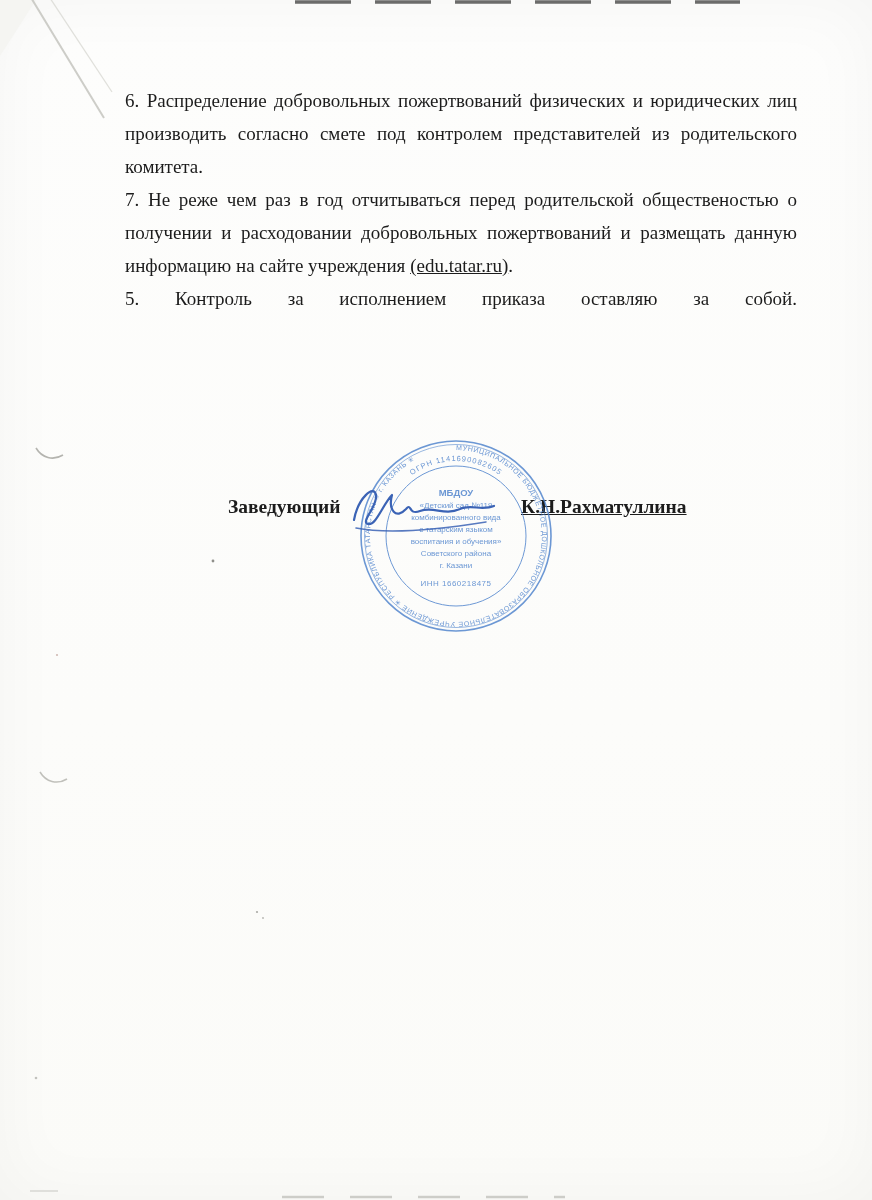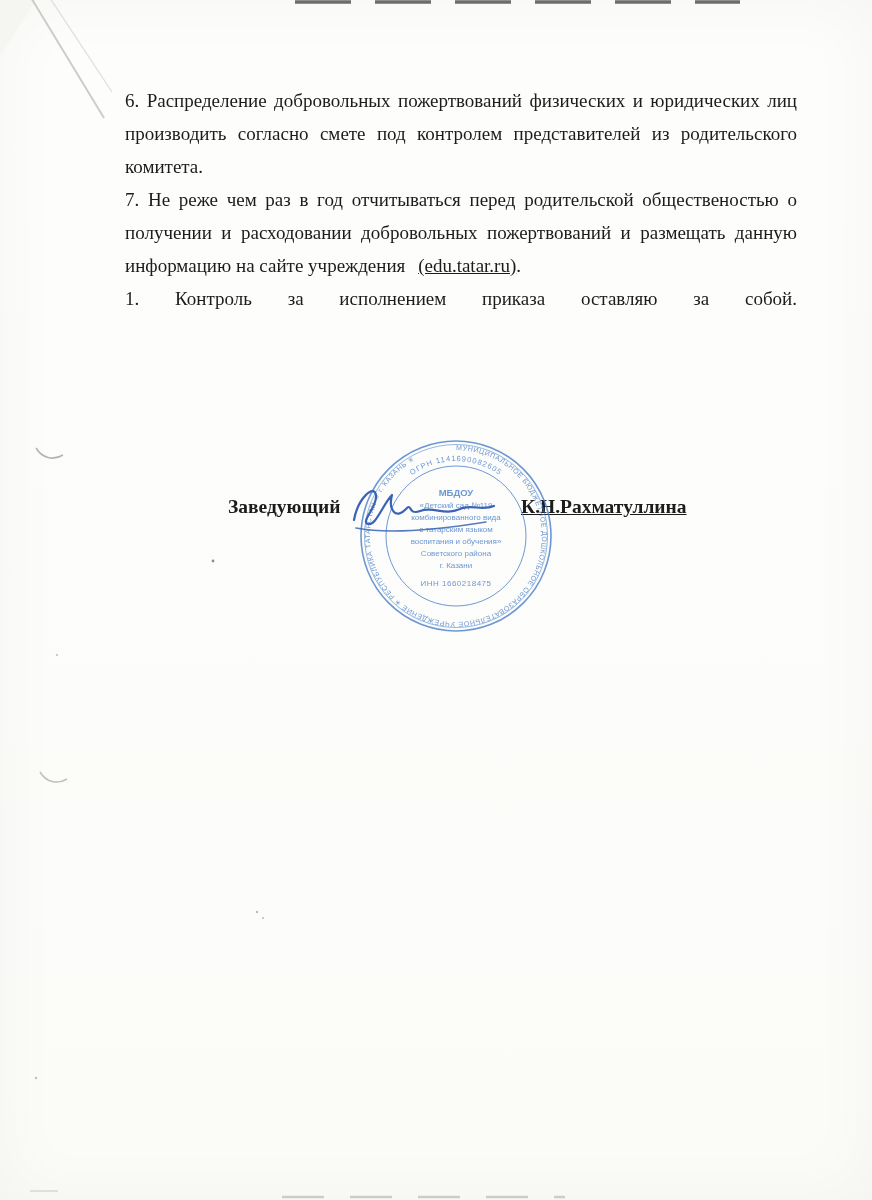--- a/index.html
+++ b/index.html
@@ -24,21 +24,20 @@
     width: 672px;
     font-size: 19px;
     line-height: 33px;
     text-align: justify;
   }
   .content p { margin: 0; }
   .p-last-justify { text-align-last: justify; }
   .doc-link {
     text-decoration: underline;
     color: inherit;
-    margin-left: 8px;
   }
   .sig-title, .sig-name {
     position: absolute;
     font-weight: bold;
     font-size: 19.5px;
     white-space: nowrap;
   }
   .sig-title { left: 228px; top: 496px; text-align: center; }
   .sig-name  { left: 521px; top: 496px; text-decoration: underline; }
   .stamp {
@@ -66,21 +65,21 @@
   }
 </style>
 </head>
 <body>
 
 <div class="page">
 
   <div class="content">
     <p>6. Распределение добровольных пожертвований физических и юридических лиц производить согласно смете под контролем представителей из родительского комитета.</p>
     <p><span>7. Не реже чем раз в год отчитываться перед родительской  общественостью о получении и расходовании добровольных пожертвований и размещать данную информацию на сайте учреждения </span><span class="doc-link">(edu.tatar.ru)</span><span>.</span></p>
-    <p class="p-last-justify">1. Контроль за исполнением приказа оставляю за собой.</p>
+    <p class="p-last-justify">5. Контроль за исполнением приказа оставляю за собой.</p>
   </div>
 
   <div class="sig-title">Заведующий</div>
   <div class="sig-name">К.Н.Рахматуллина</div>
 
   <svg class="stamp" viewBox="0 0 200 200">
     <defs>
       <path id="ringPath" d="M100,14 A86,86 0 1 1 99.98,14"></path>
       <path id="ogrnPath" d="M25,100 A75,75 0 0 1 175,100"></path>
     </defs>

